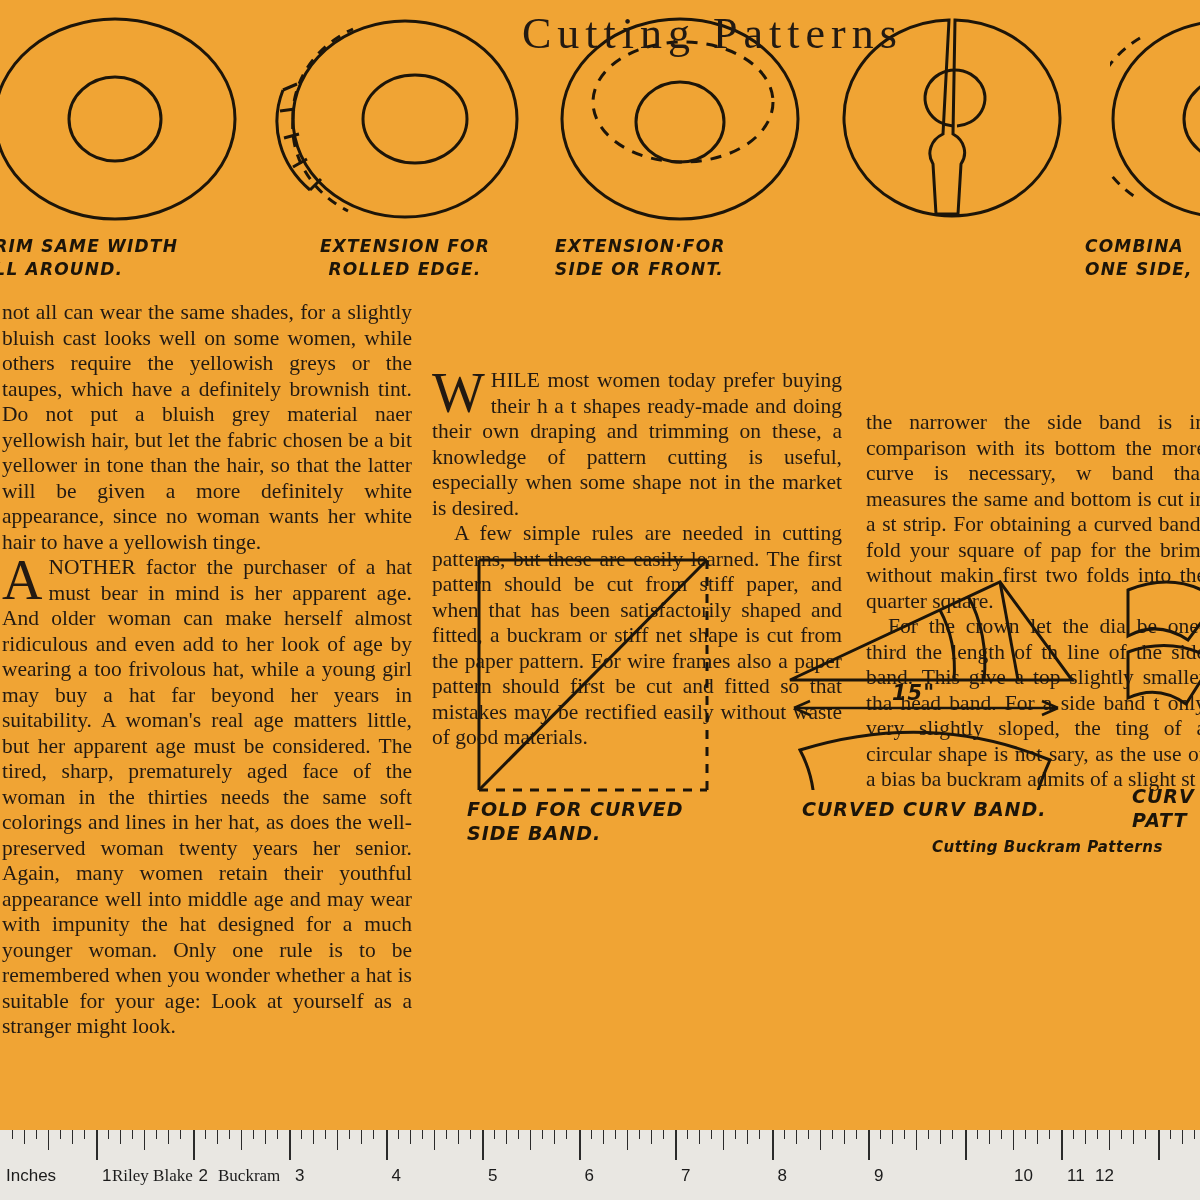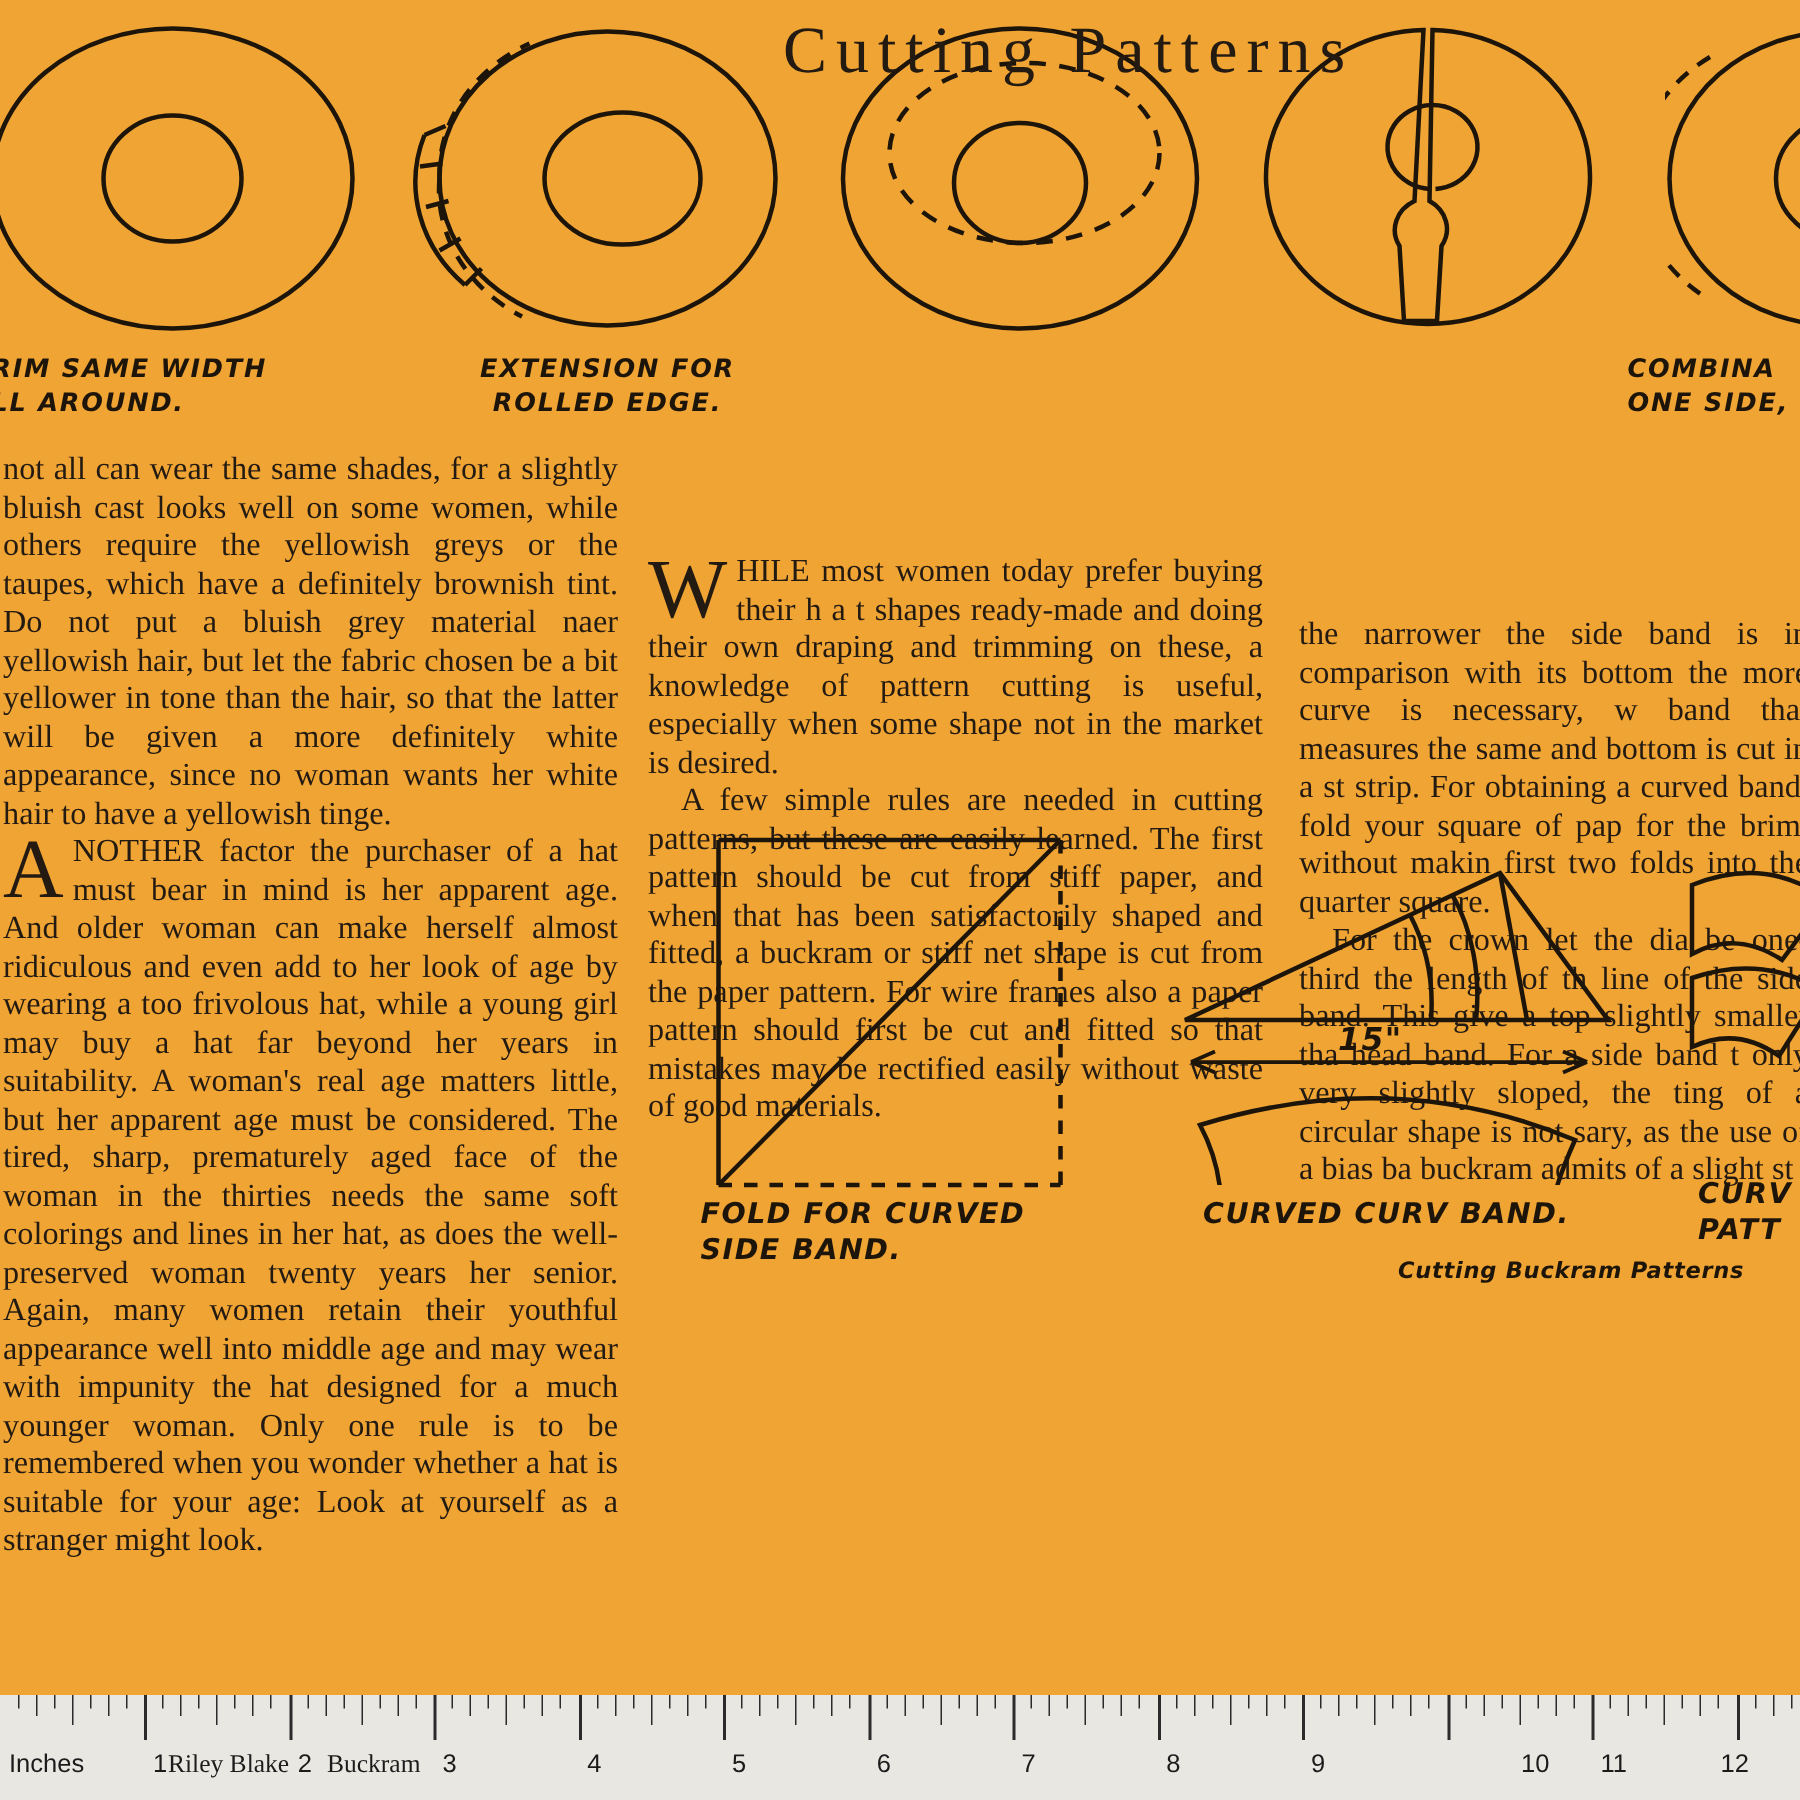--- a/index.html
+++ b/index.html
@@ -152,20 +152,22 @@
     <div class="dgcap" style="left:270px;top:235px;width:270px;text-align:center;">EXTENSION FOR
 ROLLED EDGE.</div>
 
     <div class="dg" style="left:555px;top:14px;">
       <svg width="250" height="210" viewBox="0 0 250 210">
         <ellipse cx="125" cy="105" rx="118" ry="100" fill="none" stroke="#1d1509" stroke-width="3"></ellipse>
         <ellipse cx="125" cy="108" rx="44" ry="40" fill="none" stroke="#1d1509" stroke-width="3"></ellipse>
         <ellipse cx="128" cy="88" rx="90" ry="60" fill="none" stroke="#1d1509" stroke-width="3" stroke-dasharray="11 9"></ellipse>
       </svg>
     </div>
+    <div class="dgcap" style="left:555px;top:235px;width:280px;text-align:left;">EXTENSION·FOR
+SIDE OR FRONT.</div>
 
     <div class="dg" style="left:840px;top:14px;">
       <svg width="230" height="215" viewBox="0 0 230 215">
         <path d="M115 6 a108,98 0 1 1 -6,0
                  L103 120 a25,22 0 0 0 -10,30 L96 200 L118 200 L121 150
                  a25,22 0 0 0 -8,-30 Z" fill="none" stroke="#1d1509" stroke-width="3"></path>
         <path d="M113 112 a30,28 0 1 1 4,0" fill="none" stroke="#1d1509" stroke-width="3"></path>
       </svg>
     </div>
 
@@ -354,17 +356,17 @@
         <div class="num" style="left: 198.5px;">2</div>
         <div class="num" style="left: 295px;">3</div>
         <div class="num" style="left: 391.5px;">4</div>
         <div class="num" style="left: 488px;">5</div>
         <div class="num" style="left: 584.5px;">6</div>
         <div class="num" style="left: 681px;">7</div>
         <div class="num" style="left: 777.5px;">8</div>
         <div class="num" style="left: 874px;">9</div>
         <div class="num" style="left: 1014px;">10</div>
         <div class="num" style="left: 1067px;">11</div>
-        <div class="num" style="left: 1147px;">12</div>
+        <div class="num" style="left: 1095px;">12</div>
       </div>
   </div>
 
 </div>
 
 </body></html>

